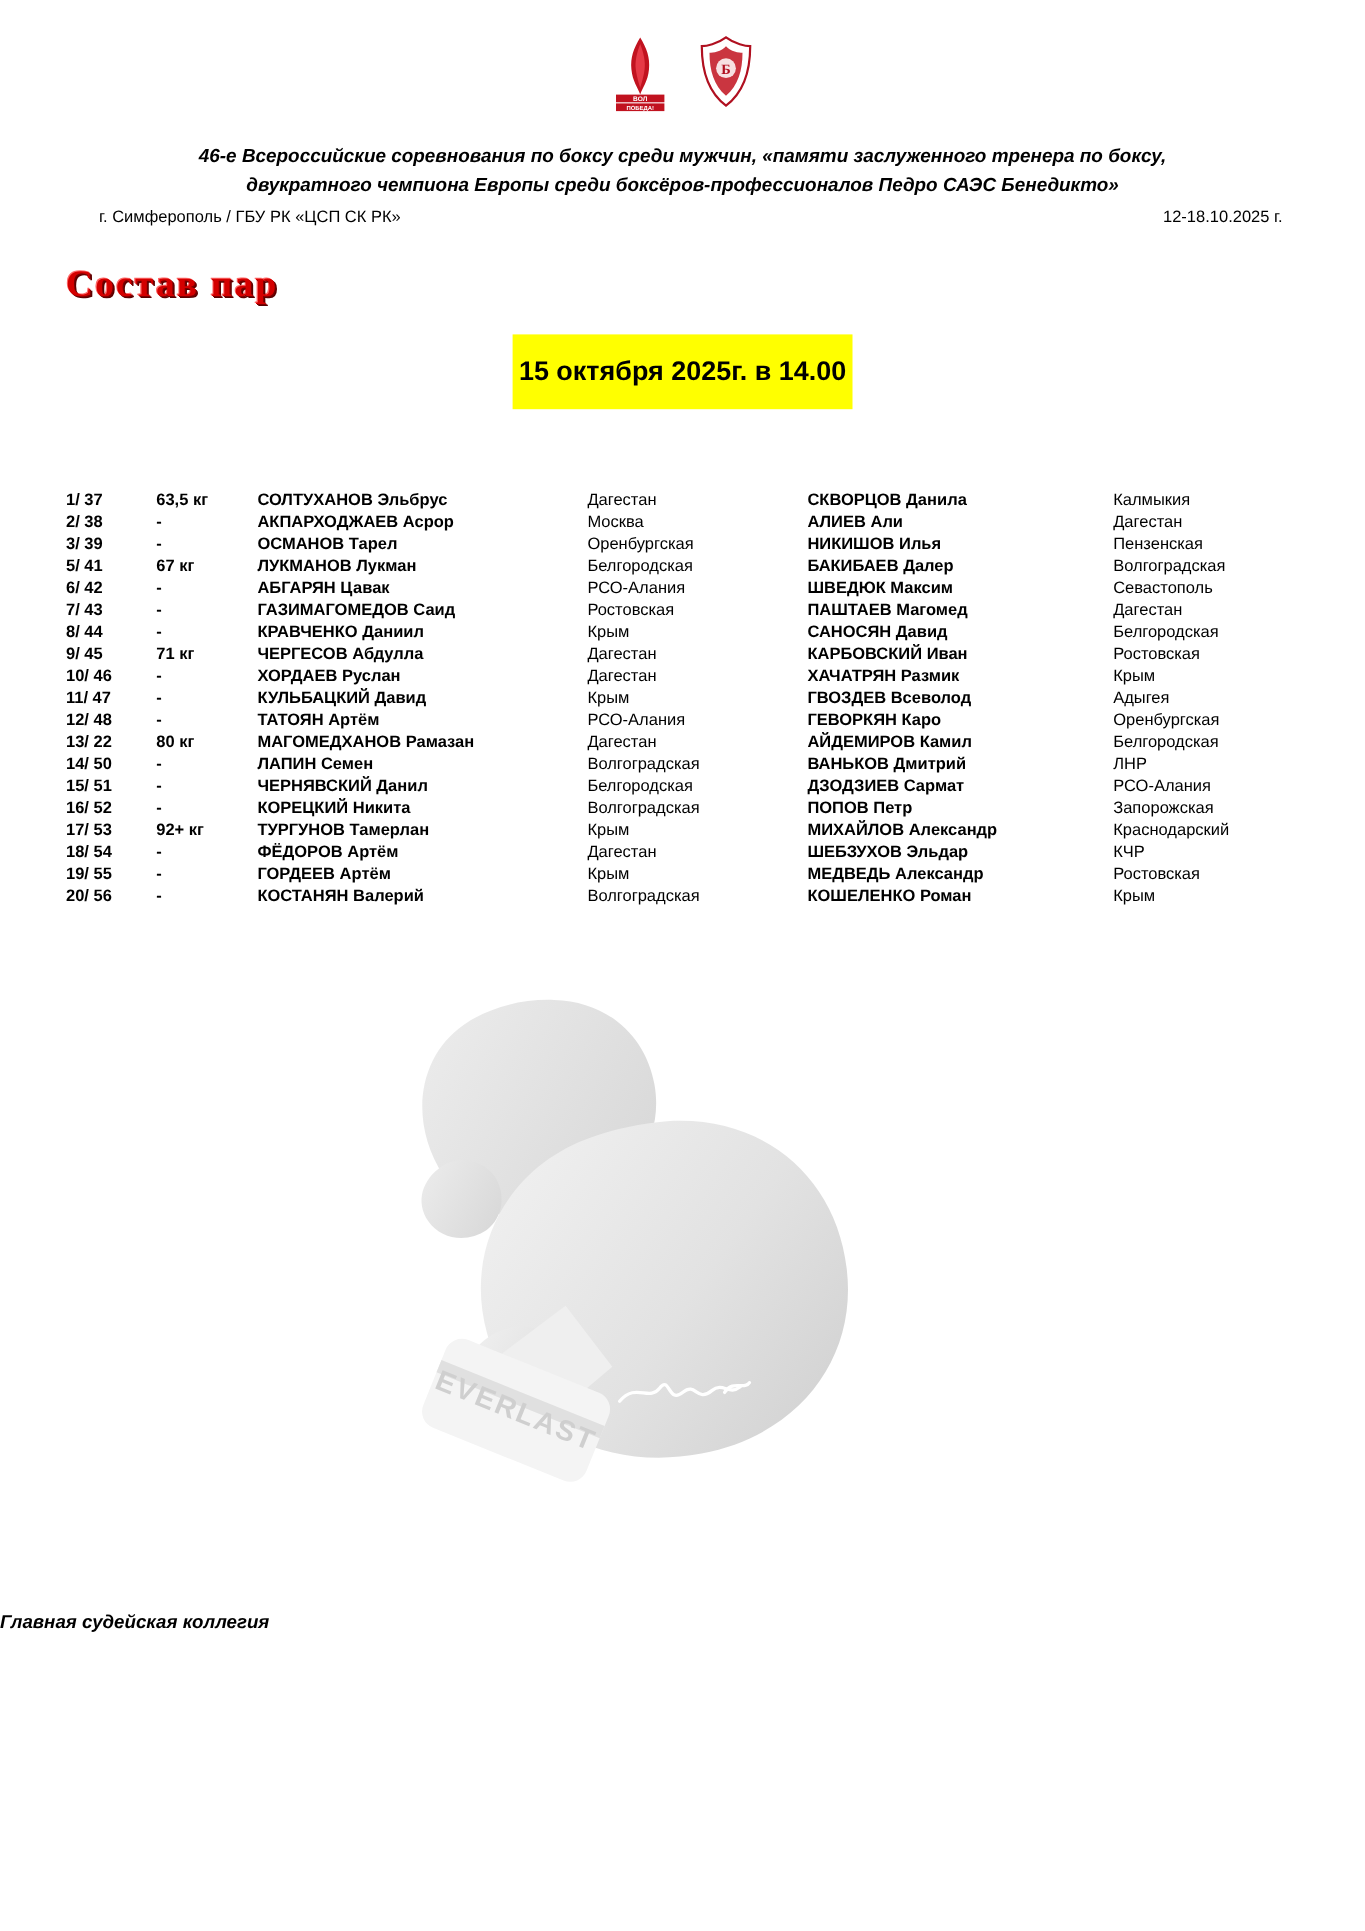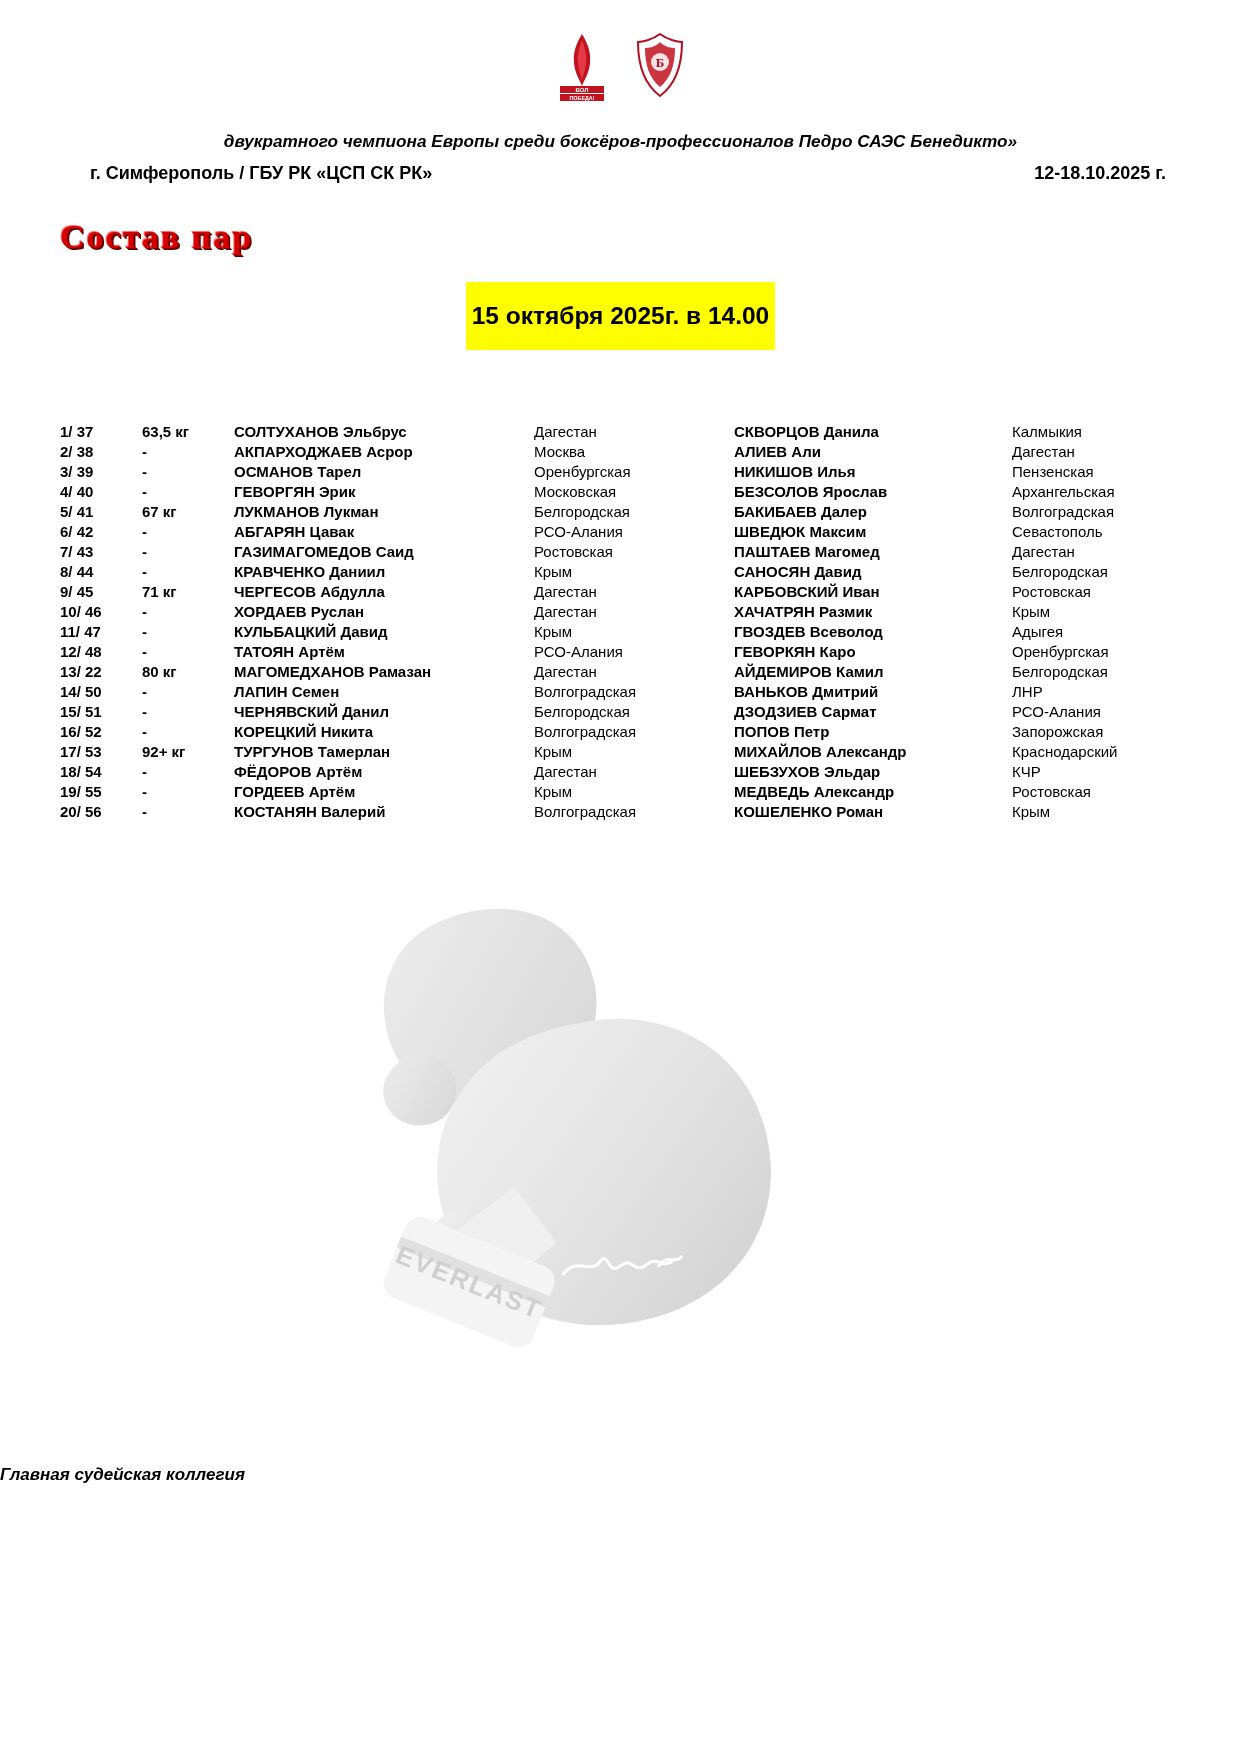--- a/index.html
+++ b/index.html
@@ -57,22 +57,22 @@
     color: #000;
   }
   .title-lines .l1 { display: block; }
   .title-lines .l2 { display: block; }
 
   .venue-row {
     margin-top: 8px;
     display: flex;
     justify-content: space-between;
     align-items: flex-start;
-    font-weight: bold;
-    font-size: 18px;
+    font-weight: normal;
+    font-size: 15px;
     padding: 0 15px 0 30px;
   }
   .venue-row .place { font-style: normal; }
   .venue-row .dates { font-style: normal; }
 
   .sostav {
     margin-top: 34px;
     text-align: left;
     font-size: 34px;
     font-weight: bold;
@@ -187,20 +187,21 @@
       <path d="M26,12 C30,17 38,18 41,18 C41,34 37,48 26,57 C15,48 11,34 11,18 C14,18 22,17 26,12 Z" fill="#c1121f" opacity="0.85"></path>
       <circle cx="26" cy="32" r="9" fill="#ffffff" opacity="0.85"></circle>
       <text x="26" y="37" font-family="'Liberation Serif', serif" font-size="13" font-weight="bold" fill="#b01020" text-anchor="middle">Б</text>
     </svg>
   </div>
 </div>
 
 <div class="doc">
 
   <div class="title-lines">
+    <span class="l1">46-е Всероссийские соревнования по боксу среди мужчин, «памяти заслуженного тренера по боксу,</span>
     <span class="l2">двукратного чемпиона Европы среди боксёров-профессионалов Педро САЭС Бенедикто»</span>
   </div>
 
   <div class="venue-row">
     <span class="place">г. Симферополь / ГБУ РК «ЦСП СК РК»</span>
     <span class="dates">12-18.10.2025 г.</span>
   </div>
 
   <div class="sostav">Состав  пар</div>
 
@@ -226,28 +227,20 @@
         <td class="c-blue">АЛИЕВ Али</td>
         <td class="c-bluereg">Дагестан</td>
       </tr>
       <tr>
         <td class="c-num">3/ 39</td>
         <td class="c-weight">-</td>
         <td class="c-red">ОСМАНОВ Тарел</td>
         <td class="c-redreg">Оренбургская</td>
         <td class="c-blue">НИКИШОВ Илья</td>
         <td class="c-bluereg">Пензенская</td>
-      </tr>
-      <tr>
-        <td class="c-num">4/ 40</td>
-        <td class="c-weight">-</td>
-        <td class="c-red">ГЕВОРГЯН Эрик</td>
-        <td class="c-redreg">Московская</td>
-        <td class="c-blue">БЕЗСОЛОВ Ярослав</td>
-        <td class="c-bluereg">Архангельская</td>
       </tr>
       <tr>
         <td class="c-num">5/ 41</td>
         <td class="c-weight">67 кг</td>
         <td class="c-red">ЛУКМАНОВ Лукман</td>
         <td class="c-redreg">Белгородская</td>
         <td class="c-blue">БАКИБАЕВ Далер</td>
         <td class="c-bluereg">Волгоградская</td>
       </tr>
       <tr>

